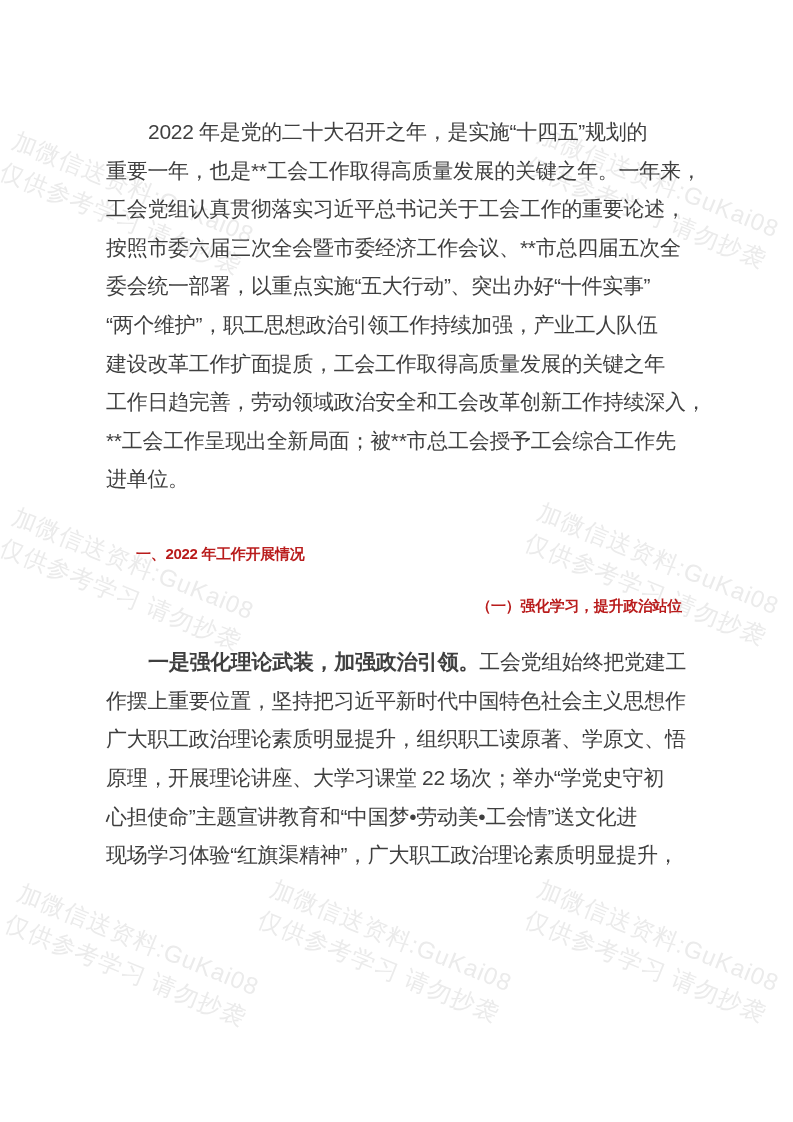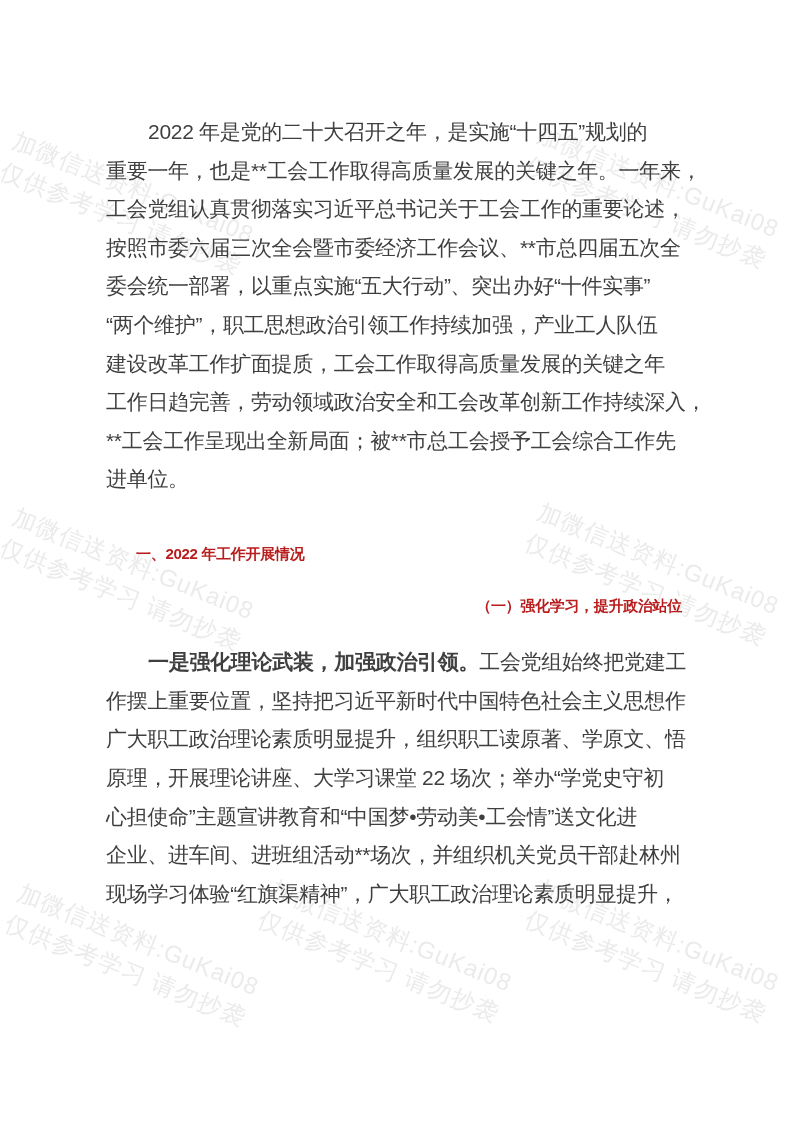--- a/index.html
+++ b/index.html
@@ -67,17 +67,16 @@
         <div>进单位。</div>
       </div>
     <div class="h1">一、2022 年工作开展情况</div>
     <div class="h2">（一）强化学习，提升政治站位</div>
     <div class="para para2">
         <div><b>一是强化理论武装，加强政治引领。</b>工会党组始终把党建工</div>
         <div>作摆上重要位置，坚持把习近平新时代中国特色社会主义思想作</div>
         <div>广大职工政治理论素质明显提升，组织职工读原著、学原文、悟</div>
         <div>原理，开展理论讲座、大学习课堂 22 场次；举办“学党史守初</div>
         <div>心担使命”主题宣讲教育和“中国梦•劳动美•工会情”送文化进</div>
-        <div>企业、进车间、进班组活动**场次，并组织机关党员干部赴林州</div>
         <div>现场学习体验“红旗渠精神”，广大职工政治理论素质明显提升，</div>
       </div>
   </div>
 </div>
 
 </body></html>

